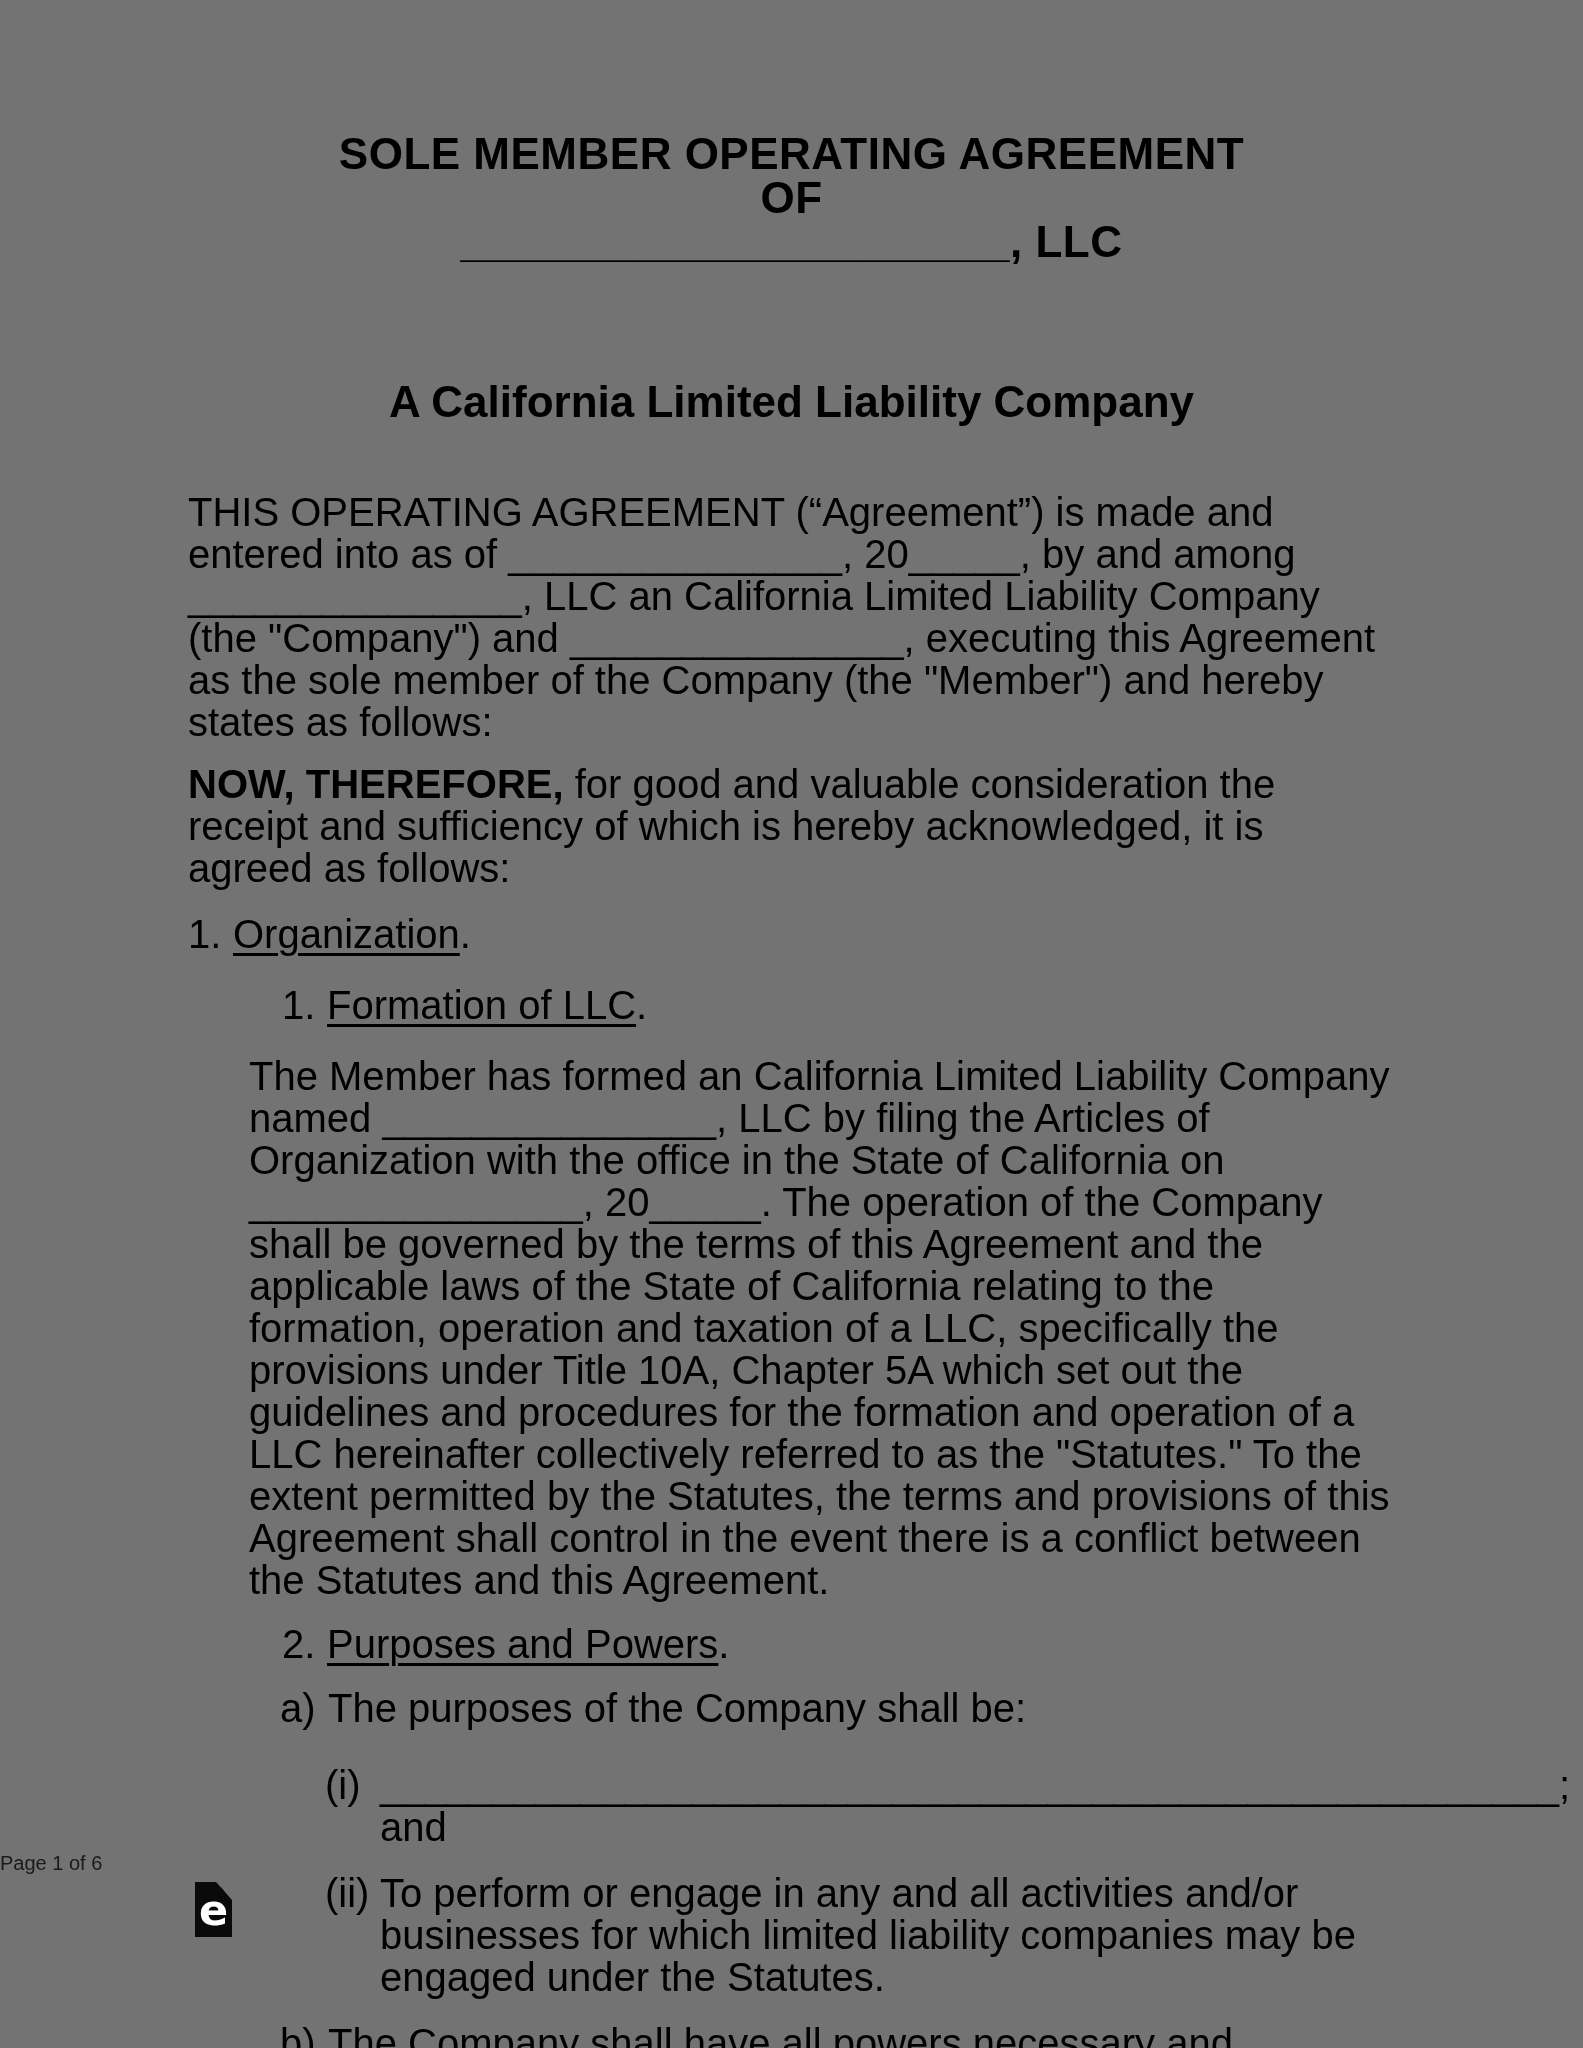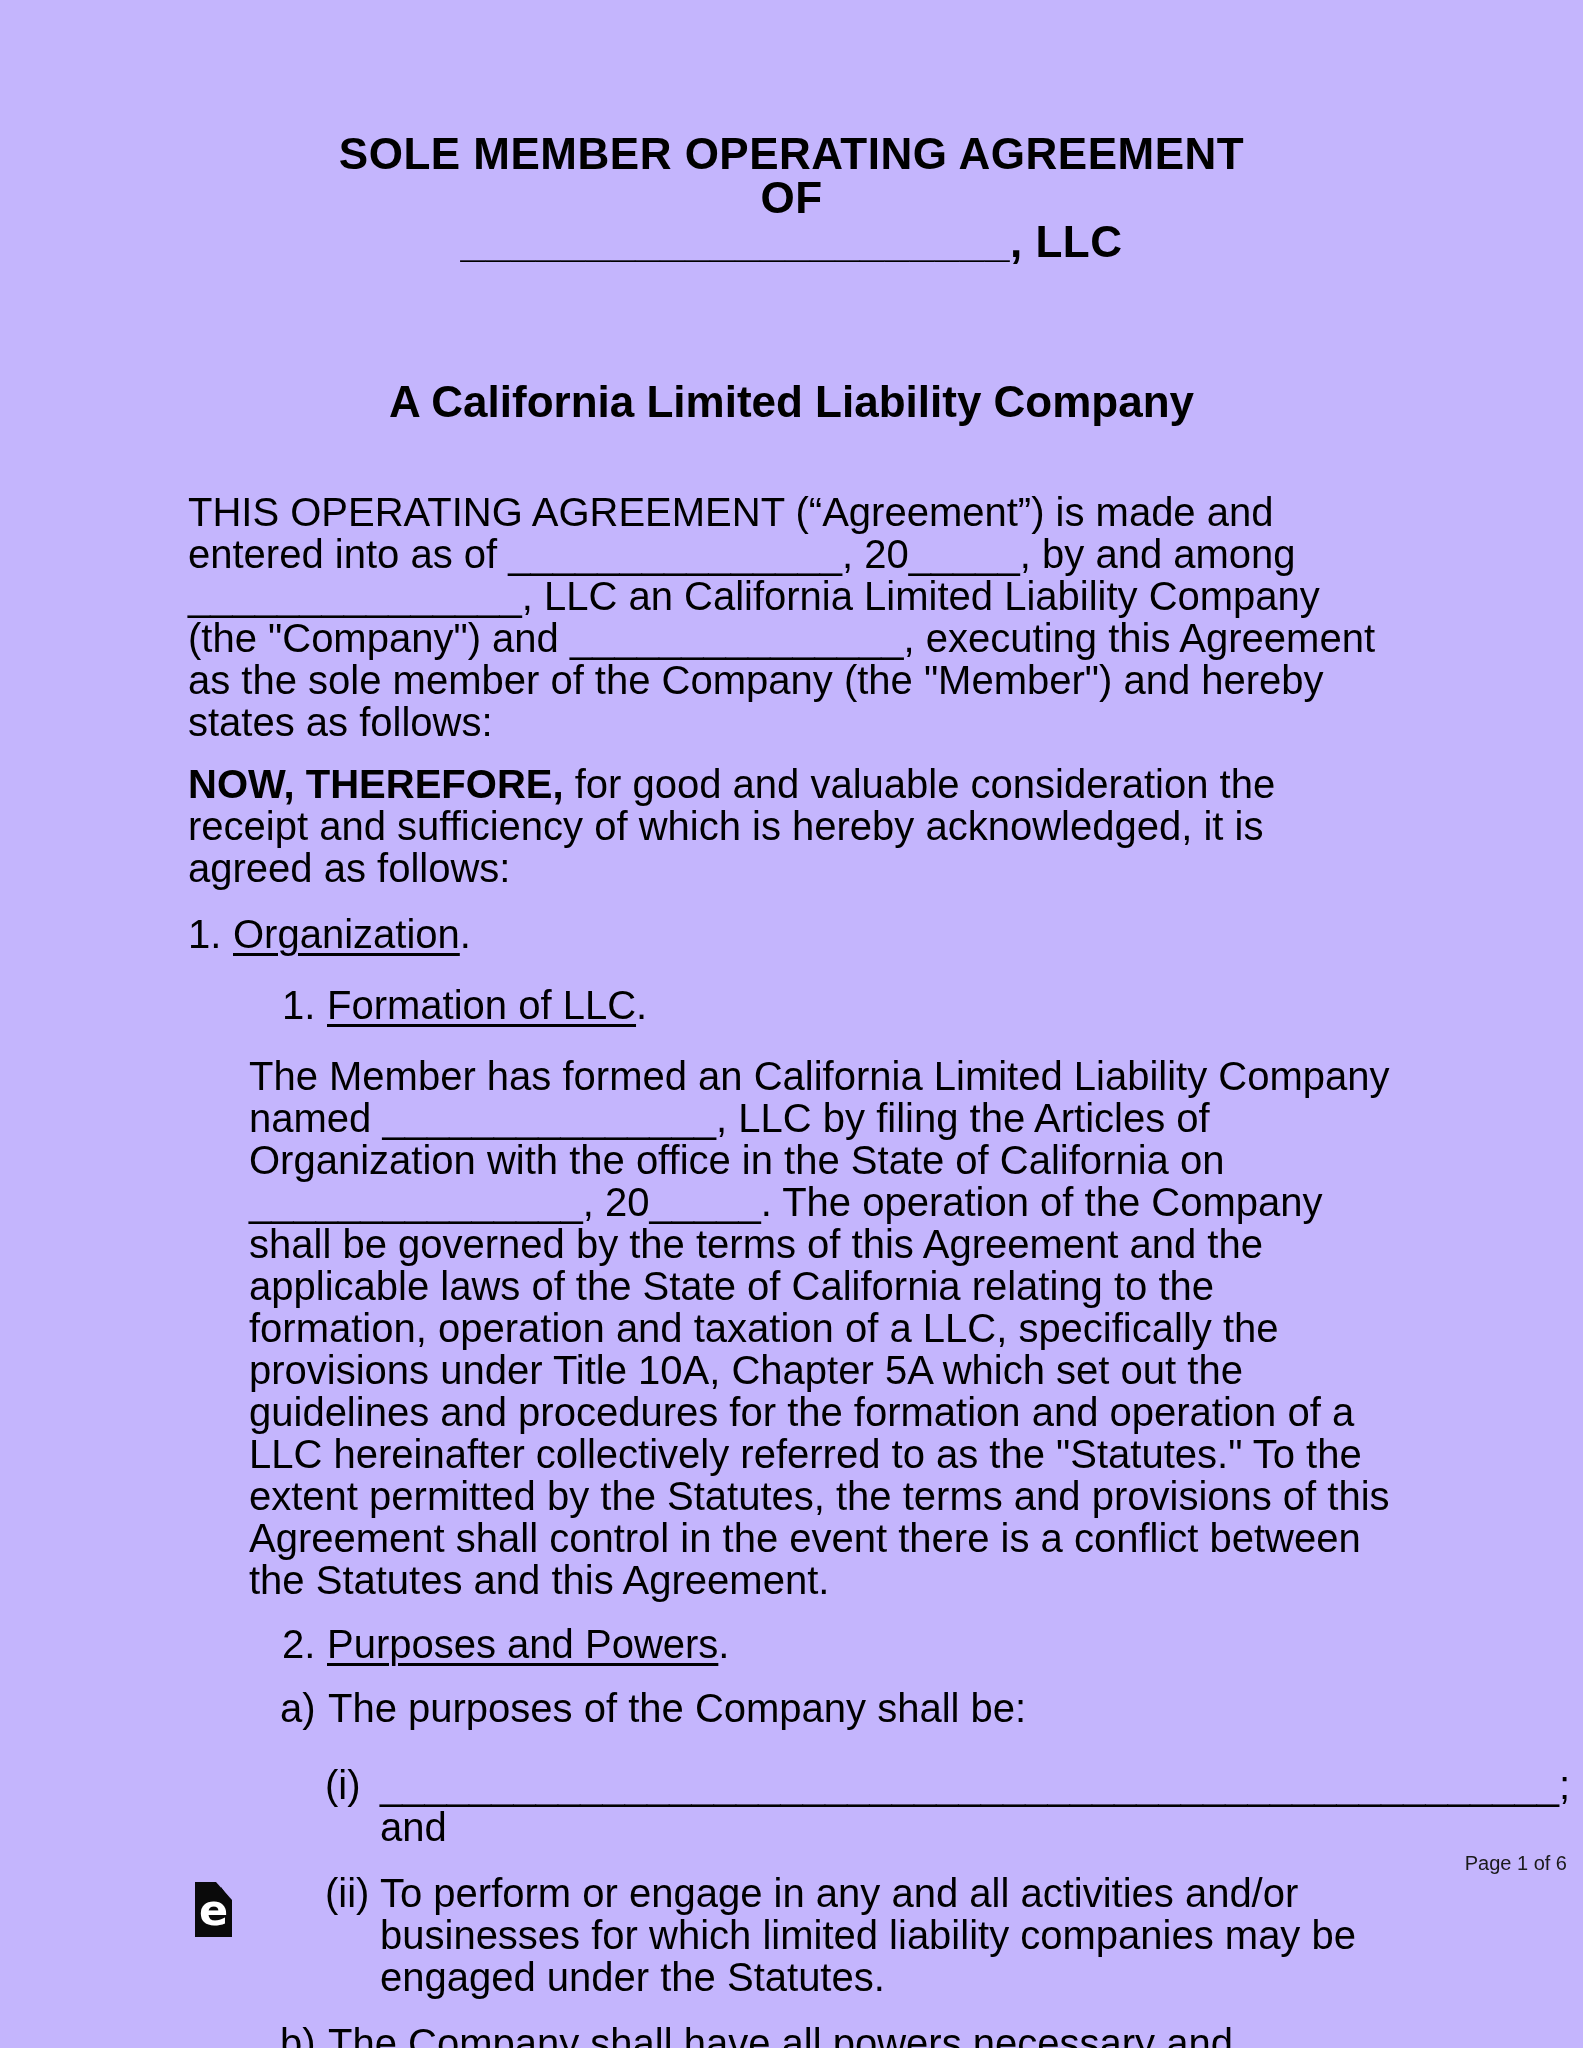--- a/index.html
+++ b/index.html
@@ -1,20 +1,20 @@
 <!DOCTYPE html>
 <html><head>
 <meta charset="utf-8">
 <style>
   html, body { margin: 0; padding: 0; background: #ffffff; }
   .page {
     position: relative;
     width: 1583px;
     height: 2048px;
-    background: #c4b5fd;
+    background: #737373;
     box-sizing: border-box;
     padding: 132px 188px 0 188px;
     font-family: "Liberation Sans", "DejaVu Sans", sans-serif;
     color: #000000;
     overflow: hidden;
   }
   .title-block {
     margin: 0;
     text-align: center;
     font-size: 44px;
@@ -57,25 +57,24 @@
     text-decoration: underline;
     text-decoration-thickness: 3px;
     text-underline-offset: 5px;
   }
   .bold { font-weight: bold; }
   .page-number {
     position: absolute;
     top: 1850px;
     left: 0;
     right: 16px;
-    text-align: right;
+    text-align: left;
     font-size: 20px;
     line-height: 26px;
     color: #1a1a1a;
-    margin-left: 40px;
   }
   .logo {
     position: absolute;
     left: 195px;
     top: 1882px;
     width: 37px;
     height: 55px;
   }
 </style>
 </head>

